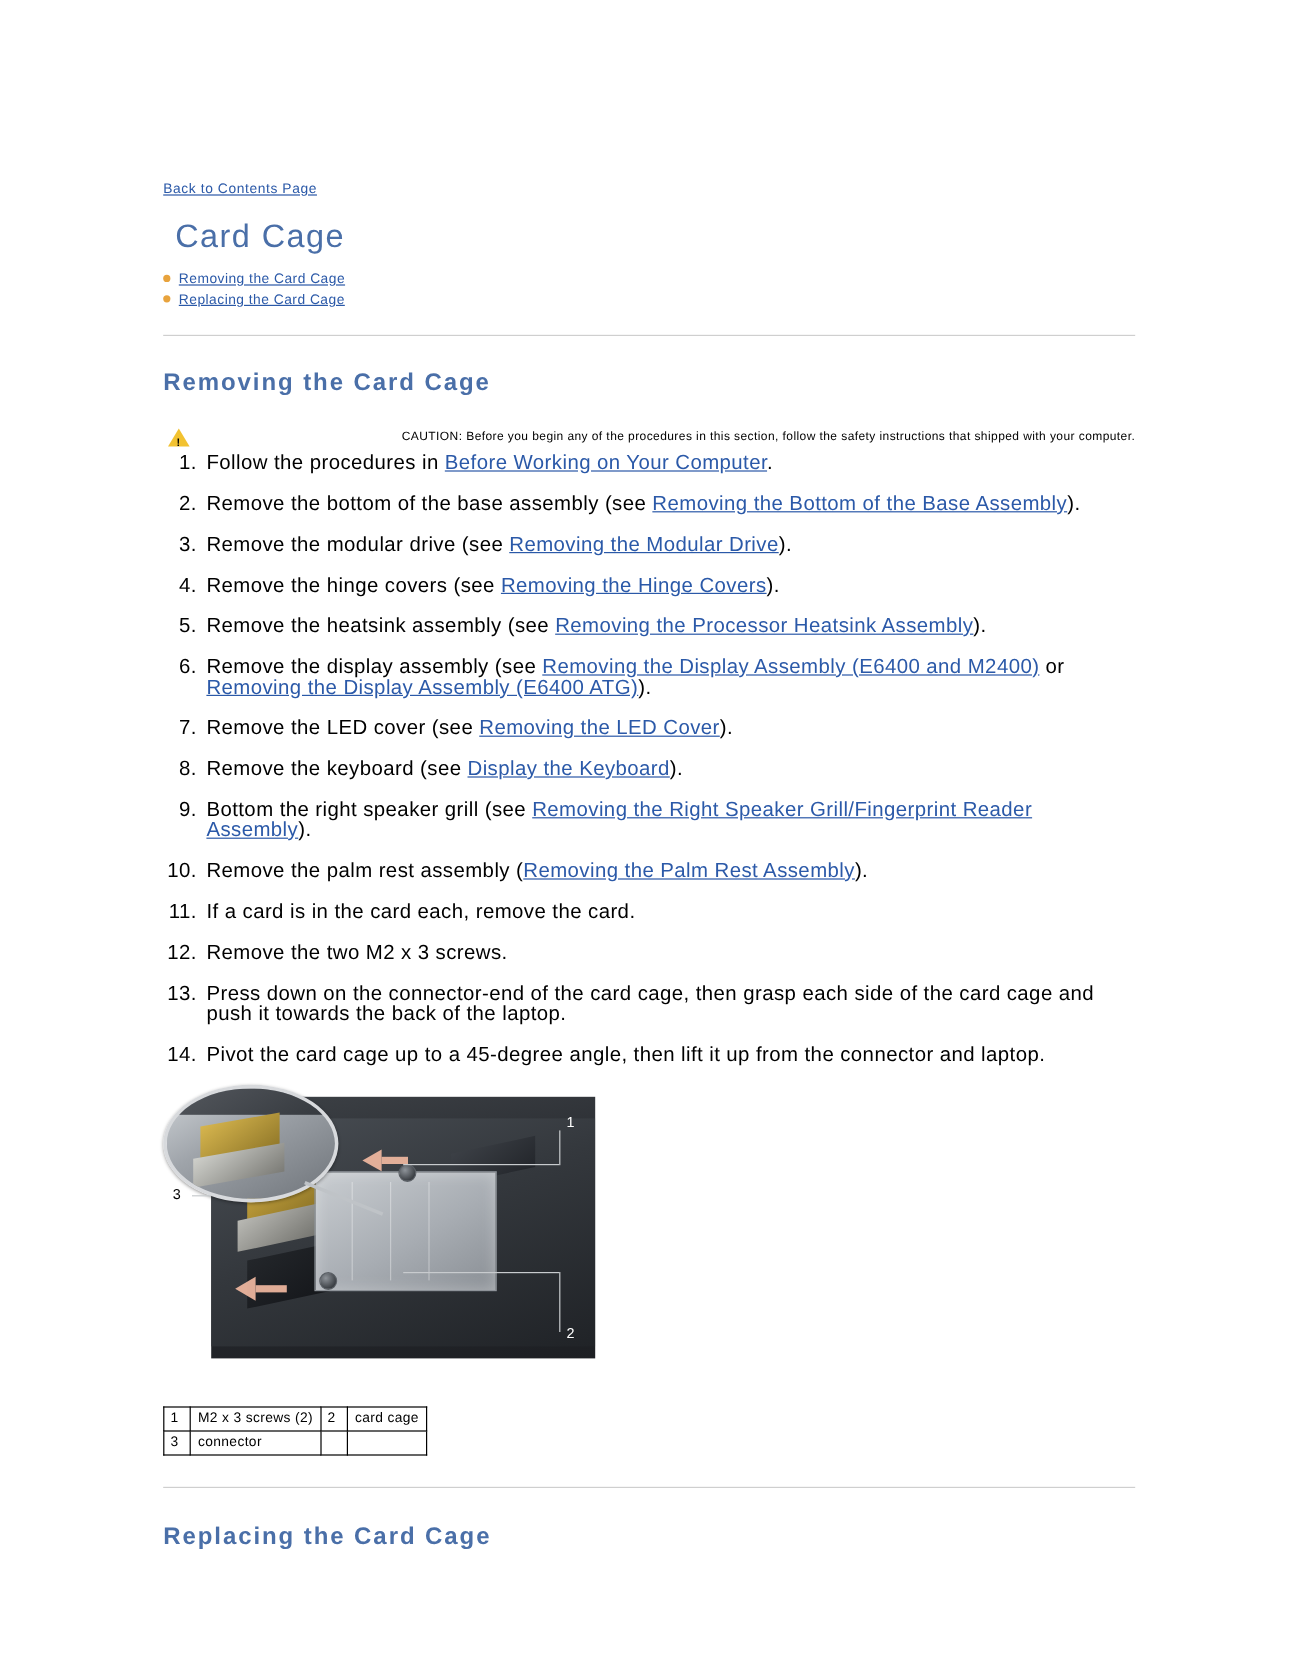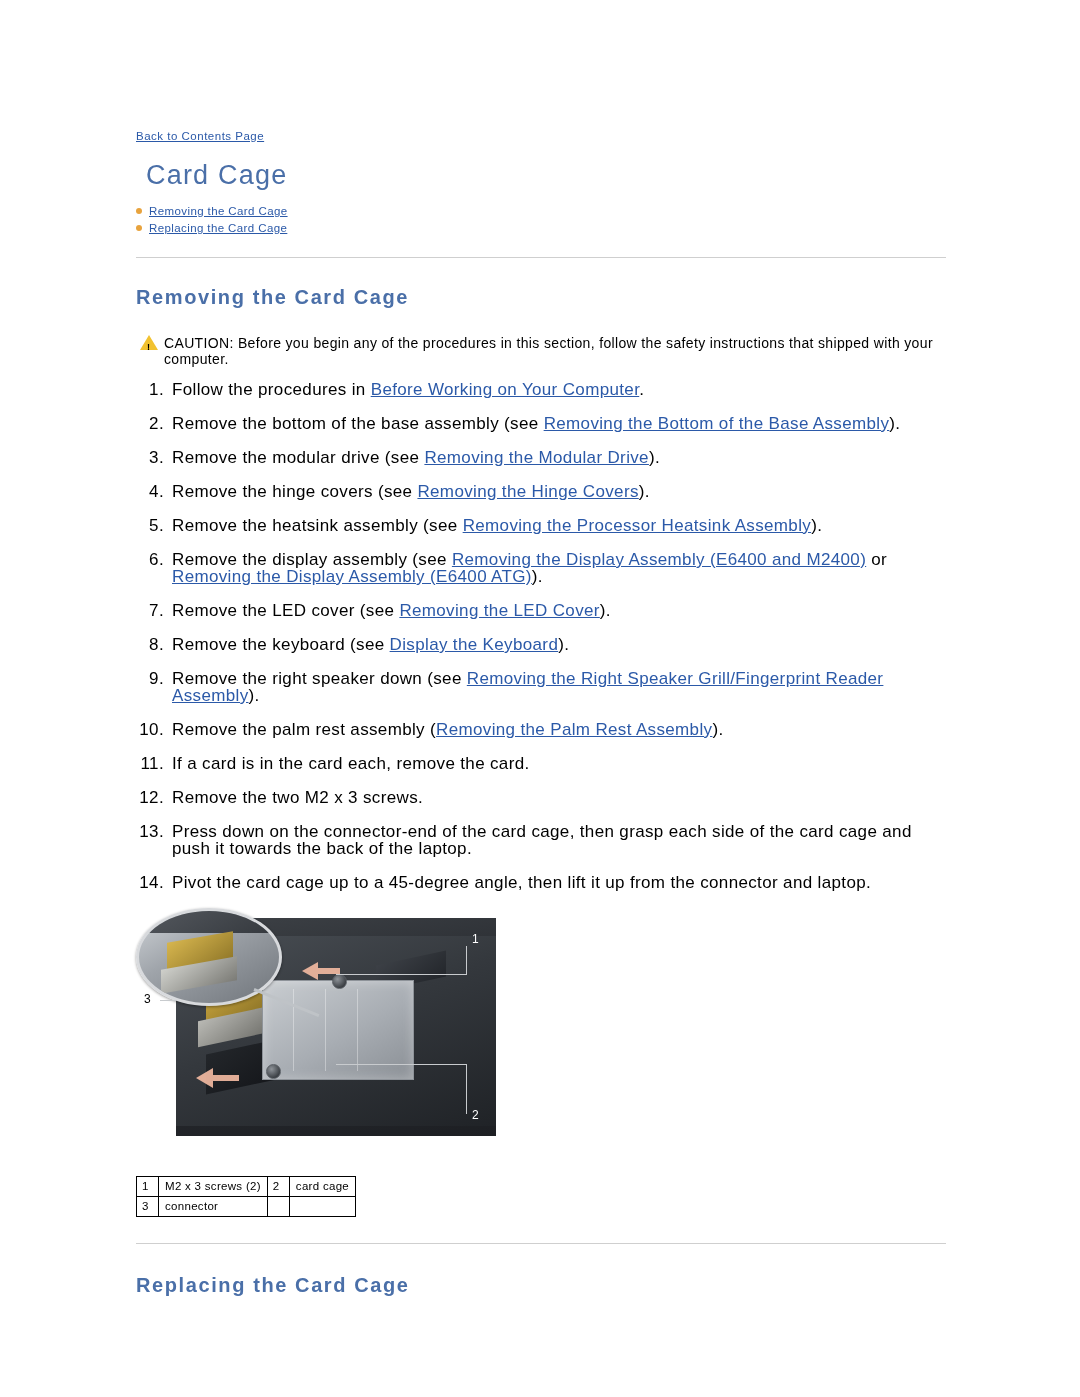--- a/index.html
+++ b/index.html
@@ -17,21 +17,21 @@
   .page {
     position: absolute;
     left: 0; top: 0;
     width: 1080px;
     height: 1397px;
     overflow: hidden;
   }
   .content {
     position: absolute;
     left: 136px;
-    top: 126px;
+    top: 148px;
     width: 810px;
   }
   a, .link {
     color: #2b59a8;
     text-decoration: underline;
     cursor: pointer;
   }
   .back-link {
     font-size: 11.5px;
     letter-spacing: 0.5px;
@@ -87,24 +87,25 @@
   h2.section {
     font-size: 20px;
     font-weight: bold;
     color: #4a6fa8;
     letter-spacing: 1.6px;
     margin: 28px 0 26px 0;
   }
   .caution {
     position: relative;
     padding-left: 28px;
-    font-size: 14px;
+    font-size: 10px;
     letter-spacing: 0.35px;
     line-height: 16px;
-    margin-bottom: 14px;
+    margin-bottom: 4px;
+    text-align: right;
   }
   .caution-icon {
     position: absolute;
     left: 4px;
     top: 0px;
     width: 0; height: 0;
     border-left: 9px solid transparent;
     border-right: 9px solid transparent;
     border-bottom: 15px solid #f2c230;
   }
@@ -351,21 +352,21 @@
 
     <ol class="steps">
       <li><span>Follow the procedures in </span><span class="link">Before Working on Your Computer</span><span>.</span></li>
       <li><span>Remove the bottom of the base assembly (see </span><span class="link">Removing the Bottom of the Base Assembly</span><span>).</span></li>
       <li><span>Remove the modular drive (see </span><span class="link">Removing the Modular Drive</span><span>).</span></li>
       <li><span>Remove the hinge covers (see </span><span class="link">Removing the Hinge Covers</span><span>).</span></li>
       <li><span>Remove the heatsink assembly (see </span><span class="link">Removing the Processor Heatsink Assembly</span><span>).</span></li>
       <li><span>Remove the display assembly (see </span><span class="link">Removing the Display Assembly (E6400 and M2400)</span><span> or </span><span class="link">Removing the Display Assembly (E6400 ATG)</span><span>).</span></li>
       <li><span>Remove the LED cover (see </span><span class="link">Removing the LED Cover</span><span>).</span></li>
       <li><span>Remove the keyboard (see </span><span class="link">Display the Keyboard</span><span>).</span></li>
-      <li><span>Remove the right speaker down (see </span><span class="link">Removing the Right Speaker Grill/Fingerprint Reader Assembly</span><span>).</span></li>
+      <li><span>Bottom the right speaker grill (see </span><span class="link">Removing the Right Speaker Grill/Fingerprint Reader Assembly</span><span>).</span></li>
       <li><span>Remove the palm rest assembly (</span><span class="link">Removing the Palm Rest Assembly</span><span>).</span></li>
       <li><span>If a card is in the card each, remove the card.</span></li>
       <li><span>Remove the two M2 x 3 screws.</span></li>
       <li><span>Press down on the connector-end of the card cage, then grasp each side of the card cage and push it towards the back of the laptop.</span></li>
       <li><span>Pivot the card cage up to a 45-degree angle, then lift it up from the connector and laptop.</span></li>
     </ol>
 
     <div class="figure">
       <div class="photo">
         <div class="board"></div>

